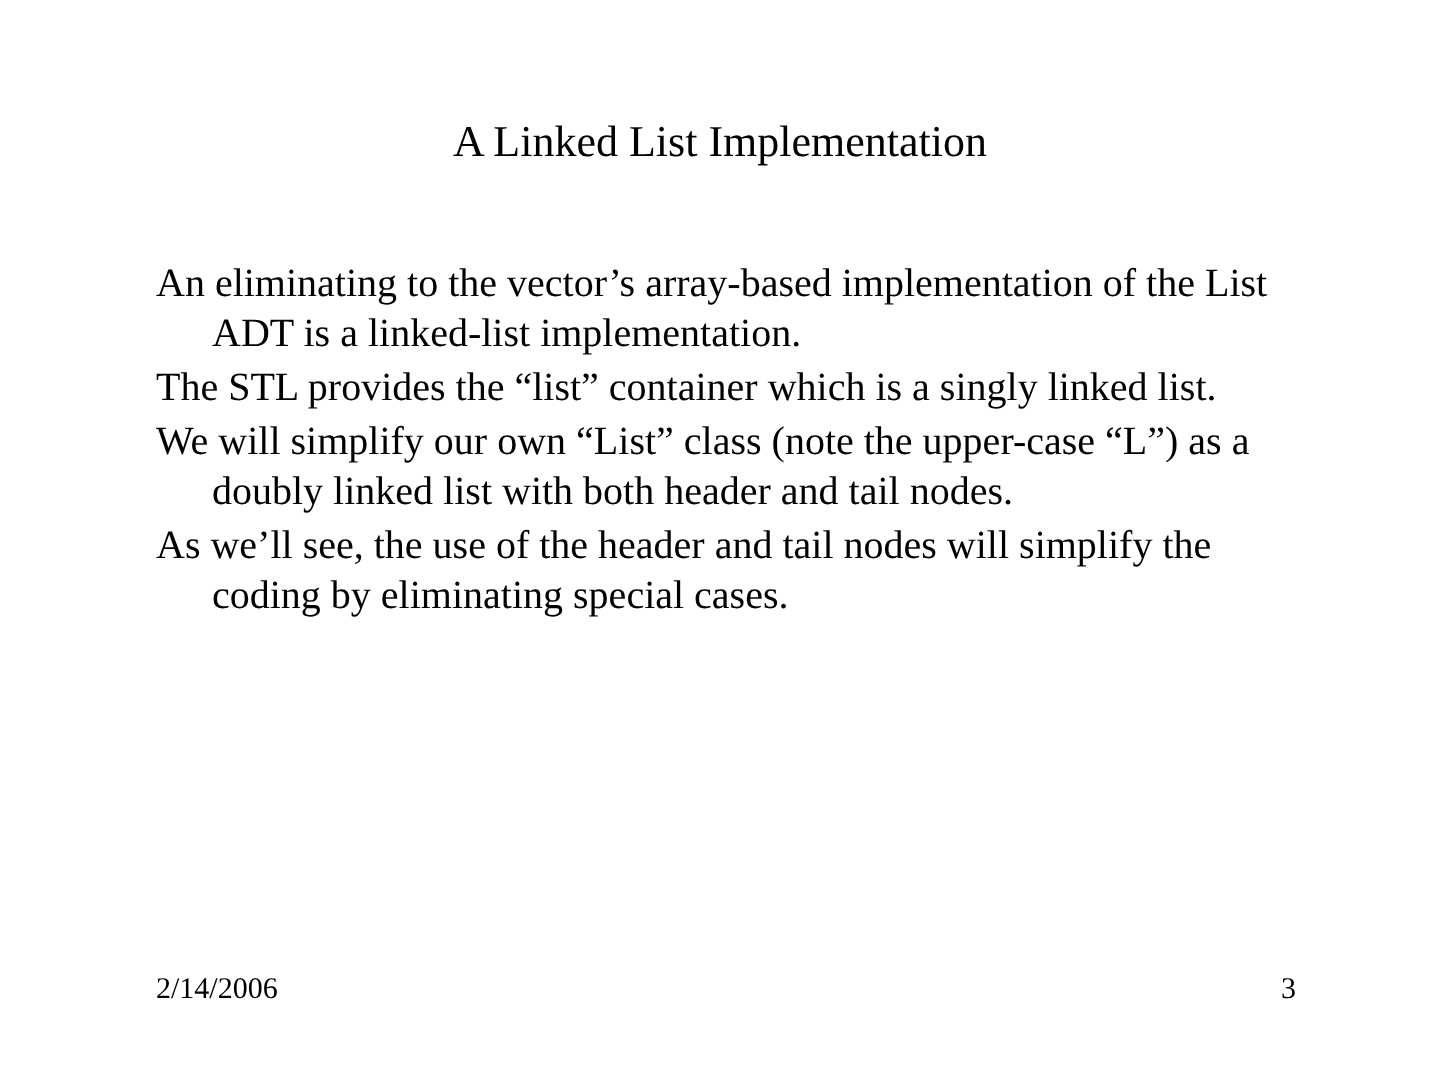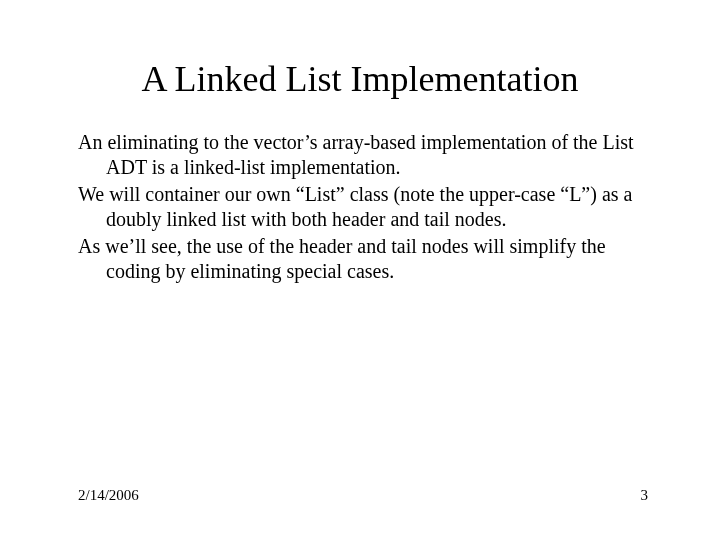--- a/index.html
+++ b/index.html
@@ -17,21 +17,21 @@
     width: 720px;
     height: 540px;
     box-sizing: border-box;
   }
   .title {
     position: absolute;
     top: 58px;
     left: 0;
     width: 720px;
     text-align: center;
-    font-size: 36px;
+    font-size: 22px;
     font-weight: 400;
   }
   .body {
     position: absolute;
     top: 130px;
     left: 78px;
     width: 580px;
     font-size: 20px;
     line-height: 1.25;
   }
@@ -54,19 +54,20 @@
   }
 </style>
 </head>
 <body>
 
 <div class="slide">
   <div class="title">A Linked List Implementation</div>
 
   <div class="body">
     <p>An eliminating to the vector’s array-based implementation of the List ADT is a linked-list implementation.</p>
-    <p>We will container our own “List” class (note the upper-case “L”) as a doubly linked list with both header and tail nodes.</p>
+    <p>The STL provides the “list” container which is a singly linked list.</p>
+    <p>We will simplify our own “List” class (note the upper-case “L”) as a doubly linked list with both header and tail nodes.</p>
     <p>As we’ll see, the use of the header and tail nodes will simplify the coding by eliminating special cases.</p>
   </div>
 
   <div class="footer-date">2/14/2006</div>
   <div class="footer-page">3</div>
 </div>
 
 </body></html>

